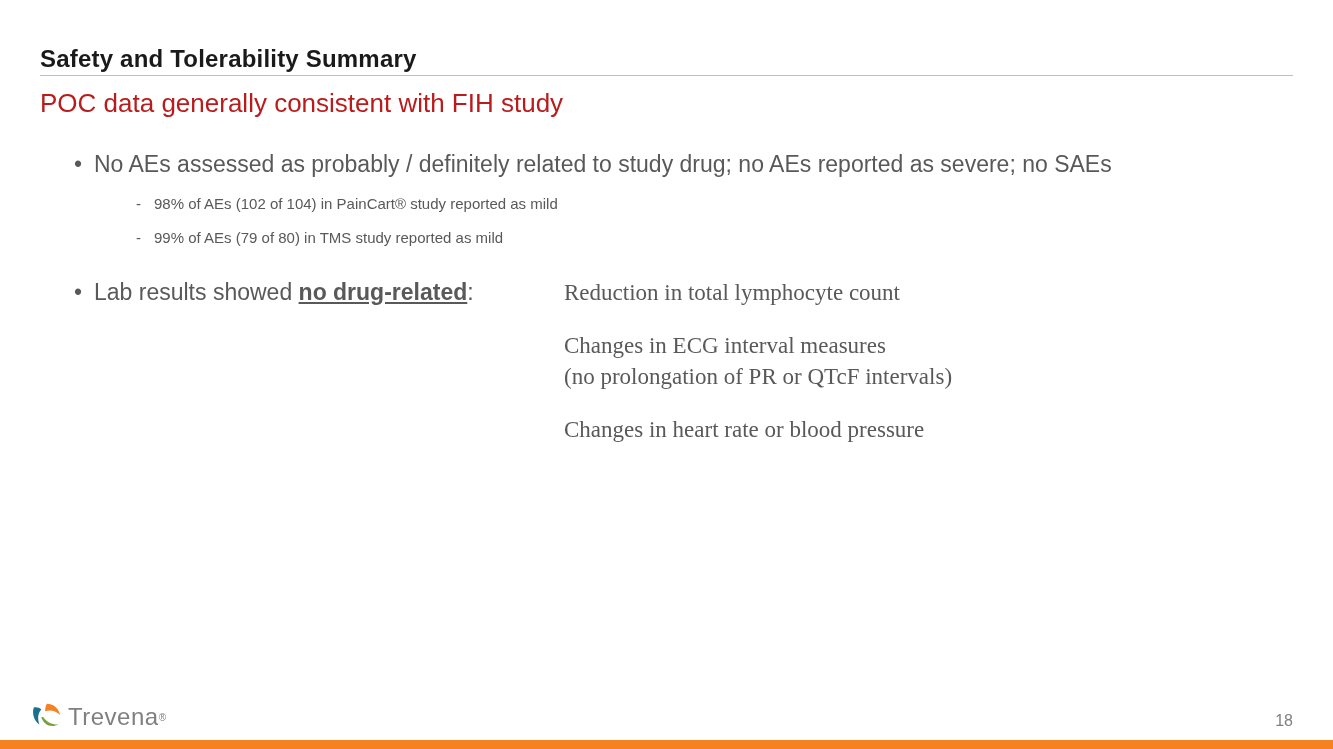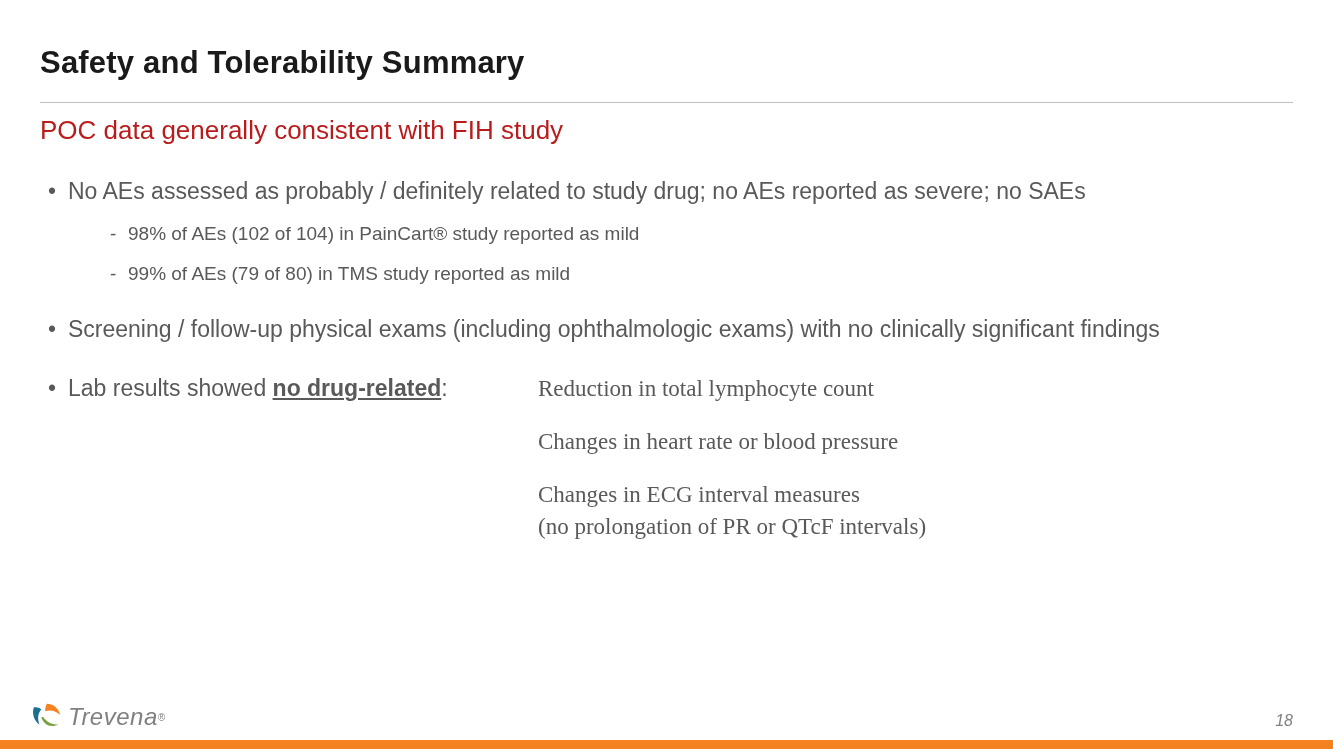--- a/index.html
+++ b/index.html
@@ -16,38 +16,39 @@
   .slide {
     position: relative;
     width: 100%;
     height: 100%;
     box-sizing: border-box;
   }
   .title-block {
     padding: 45px 40px 0 40px;
   }
   h1.title {
-    margin: 0 0 21px 0;
-    font-size: 31px;
+    margin: 0 0 2px 0;
+    font-size: 24px;
     font-weight: 900;
     color: #1a1a1a;
     letter-spacing: 0.2px;
   }
   .rule {
     border: none;
     border-top: 1px solid #bfbfbf;
     margin: 0 0 12px 0;
   }
   .subtitle {
     font-size: 26px;
     color: #b91c1c;
     margin: 0 0 30px 0;
   }
   .content {
-    padding: 0 40px;
+    padding: 0 24px;
+    margin-left: 42px;
   }
   ul.bullets {
     list-style: none;
     padding: 0;
     margin: 0;
     font-size: 23px;
     color: #595959;
   }
   ul.bullets > li {
     position: relative;
@@ -59,21 +60,21 @@
     content: "•";
     position: absolute;
     left: 8px;
     top: 0;
     color: #595959;
   }
   ul.sub {
     list-style: none;
     padding: 0;
     margin: 14px 0 0 0;
-    font-size: 19px;
+    font-size: 15px;
   }
   ul.sub > li {
     position: relative;
     padding-left: 60px;
     margin-bottom: 14px;
   }
   ul.sub > li::before {
     content: "-";
     position: absolute;
     left: 42px;
@@ -102,21 +103,20 @@
     position: absolute;
     left: 0;
     right: 0;
     bottom: 0;
   }
   .logo-row {
     display: flex;
     align-items: flex-end;
     justify-content: space-between;
     padding: 0 40px 6px 28px;
-    font-style: italic;
   }
   .logo {
     display: flex;
     align-items: center;
   }
   .logo-text {
     font-size: 24px;
     color: #808080;
     letter-spacing: 0.5px;
     margin-left: 2px;
@@ -160,36 +160,33 @@
         <ul class="sub">
           <li>
             <span>98% of AEs (102 of 104) in PainCart® study reported as mild</span>
           </li>
           <li>
             <span>99% of AEs (79 of 80) in TMS study reported as mild</span>
           </li>
         </ul>
       </li>
 
-      <li>
-        <span>Screening / follow-up physical exams (including ophthalmologic exams) with no clinically significant findings</span>
-      </li>
 
       <li>
         <div class="lab-row">
           <div class="lab-left">
             <span>Lab results showed </span><span class="underline-bold">no drug-related</span><span>:</span>
           </div>
           <div class="lab-right">
             <div class="item">Reduction in total lymphocyte count</div>
-            <div class="item">Changes in heart rate or blood pressure</div>
             <div class="item">
               <span>Changes in ECG interval measures</span><br>
               <span>(no prolongation of PR or QTcF intervals)</span>
             </div>
+            <div class="item">Changes in heart rate or blood pressure</div>
           </div>
         </div>
       </li>
 
     </ul>
   </div>
 
   <div class="footer">
     <div class="logo-row">
       <div class="logo">

